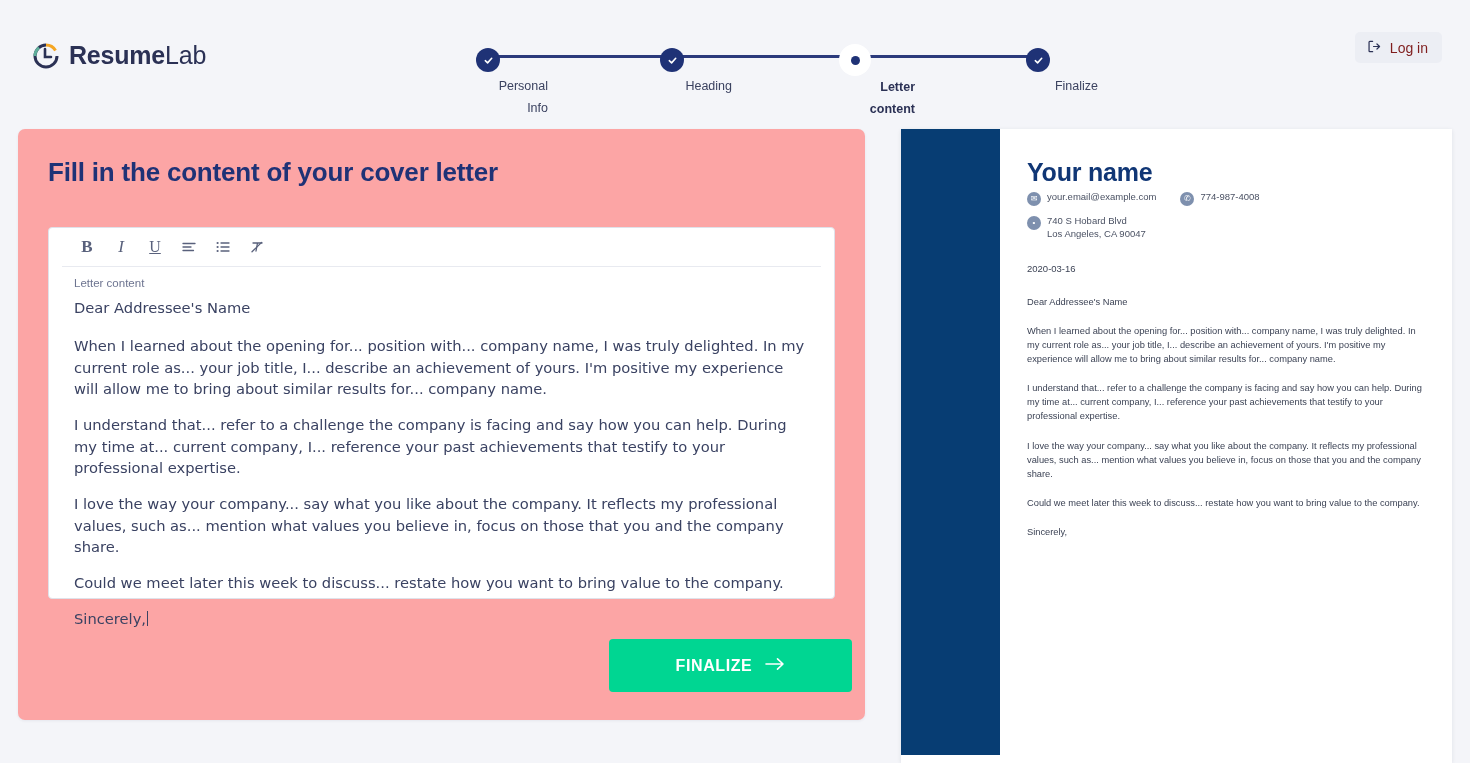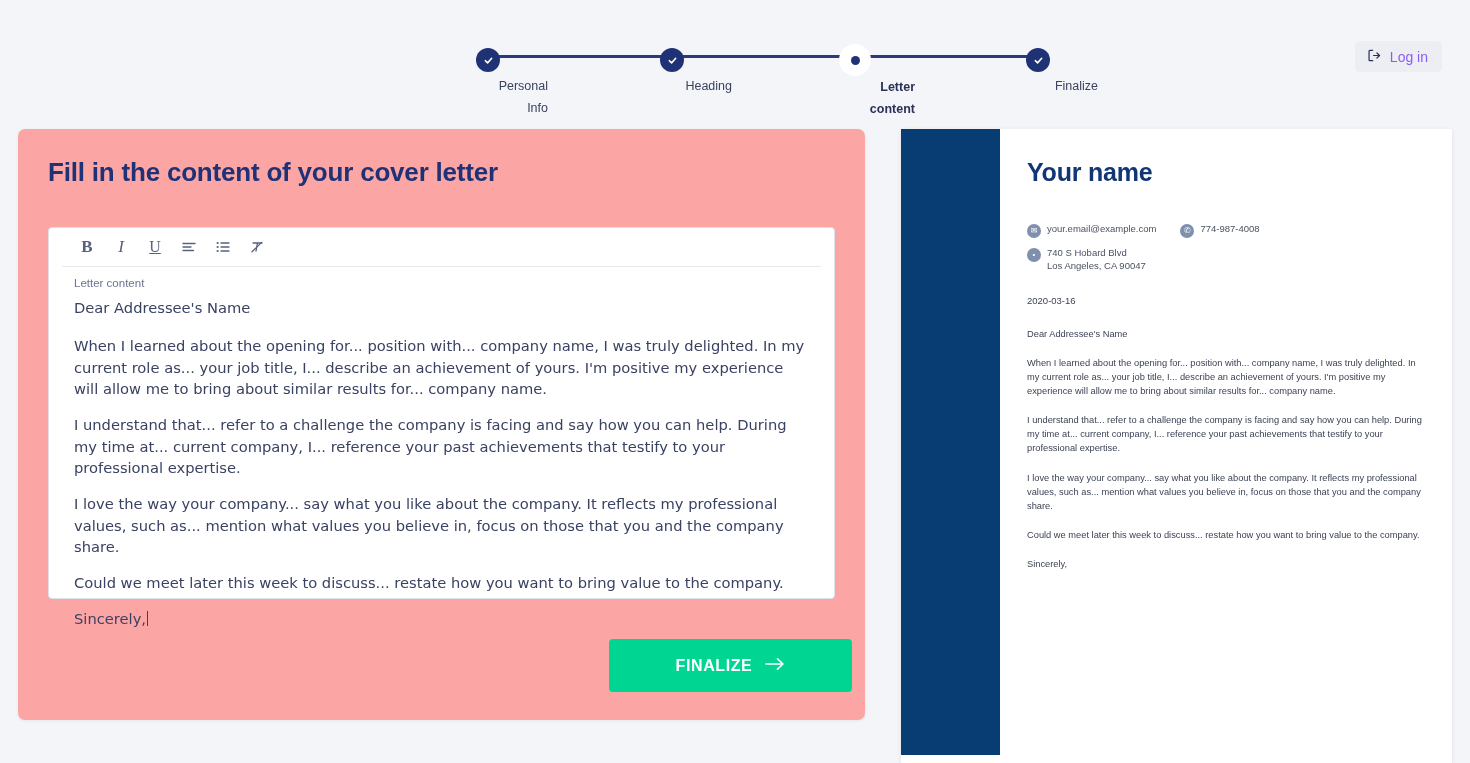--- a/index.html
+++ b/index.html
@@ -53,25 +53,25 @@
     display: block; width: 9px; height: 9px; border-radius: 50%;
     background: #1f3276;
   }
   .step-label {
     margin-top: 8px; font-size: 12.5px; color: #3b4260; line-height: 1.0;
   }
   .step-label .l2 { display: block; margin-top: 9px; }
   .step.active .step-label { font-weight: bold; color: #2b3155; }
 
   .login-btn {
-    position: absolute; right: 28px; top: 41px;
+    position: absolute; right: 28px; top: 32px;
     height: 31px; padding: 0 14px 0 12px;
     background: #eceef4; border: none; border-radius: 5px;
     display: flex; align-items: center; gap: 8px;
-    font-size: 14px; color: #8b5cf6; cursor: pointer;
+    font-size: 14px; color: #7f1d1d; cursor: pointer;
   }
 
   
   .card {
     position: absolute; left: 18px; top: 129px;
     width: 847px; height: 591px;
     background: #fca5a5; border-radius: 7px;
     box-shadow: 0 1px 3px rgba(40,45,80,0.07);
   }
   .card-title {
@@ -138,21 +138,21 @@
   .preview-bar {
     position: absolute; left: 0; top: 0; width: 99px; height: 626px;
     background: #073d73;
   }
   .preview-content {
     position: absolute; left: 126px; top: 0; right: 0; bottom: 0;
     padding-top: 29px; padding-right: 18px;
   }
   .pv-name {
     font-size: 25px; font-weight: bold; color: #103675;
-    margin-bottom: 36px; letter-spacing: -0.2px;
+    margin-bottom: 4px; letter-spacing: -0.2px;
   }
   .pv-contact-row {
     display: flex; gap: 24px; margin-bottom: 9px; align-items: flex-start;
   }
   .pv-item { display: flex; gap: 6px; align-items: flex-start; }
   .pv-ico {
     width: 14px; height: 14px; border-radius: 50%;
     background: #7e90ae; flex: 0 0 14px; margin-top: 1px;
     display: flex; align-items: center; justify-content: center;
     color: #fff; font-size: 8px; line-height: 1;
@@ -166,20 +166,31 @@
     font-size: 9.5px; color: #3c4355; margin-top: 22px; margin-bottom: 21px;
   }
   .pv-body { font-size: 9.3px; color: #3c4355; line-height: 1.52; max-width: 400px; }
   .pv-body p { margin: 0 0 15px 0; }
 </style>
 </head>
 <body>
 
 <div class="header">
 
+  <div class="logo">
+    <span class="logo-mark">
+      <svg width="28" height="28" viewBox="0 0 28 28">
+        <path d="M14 3 a11 11 0 1 0 11 11" fill="none" stroke="#2b3155" stroke-width="3"></path>
+        <path d="M14 3 a11 11 0 0 1 9.5 5.5" fill="none" stroke="#f5a623" stroke-width="3"></path>
+        <path d="M3 14 a11 11 0 0 1 4-8.3" fill="none" stroke="#5fae9a" stroke-width="3"></path>
+        <path d="M13 7 l0 8 l6 0" fill="none" stroke="#2b3155" stroke-width="2.6" stroke-linecap="round"></path>
+      </svg>
+    </span>
+    <span class="logo-text"><b>Resume</b><span>Lab</span></span>
+  </div>
 
   <div class="stepper">
     <div class="stepper-line"></div>
 
     <div class="step" style="left:18px;">
       <div class="step-dot">
         <svg width="11" height="11" viewBox="0 0 12 12">
             <path d="M2.5 6.2 L5 8.6 L9.5 3.6" fill="none" stroke="#fff" stroke-width="1.7" stroke-linecap="round" stroke-linejoin="round"></path>
           </svg>
       </div>

